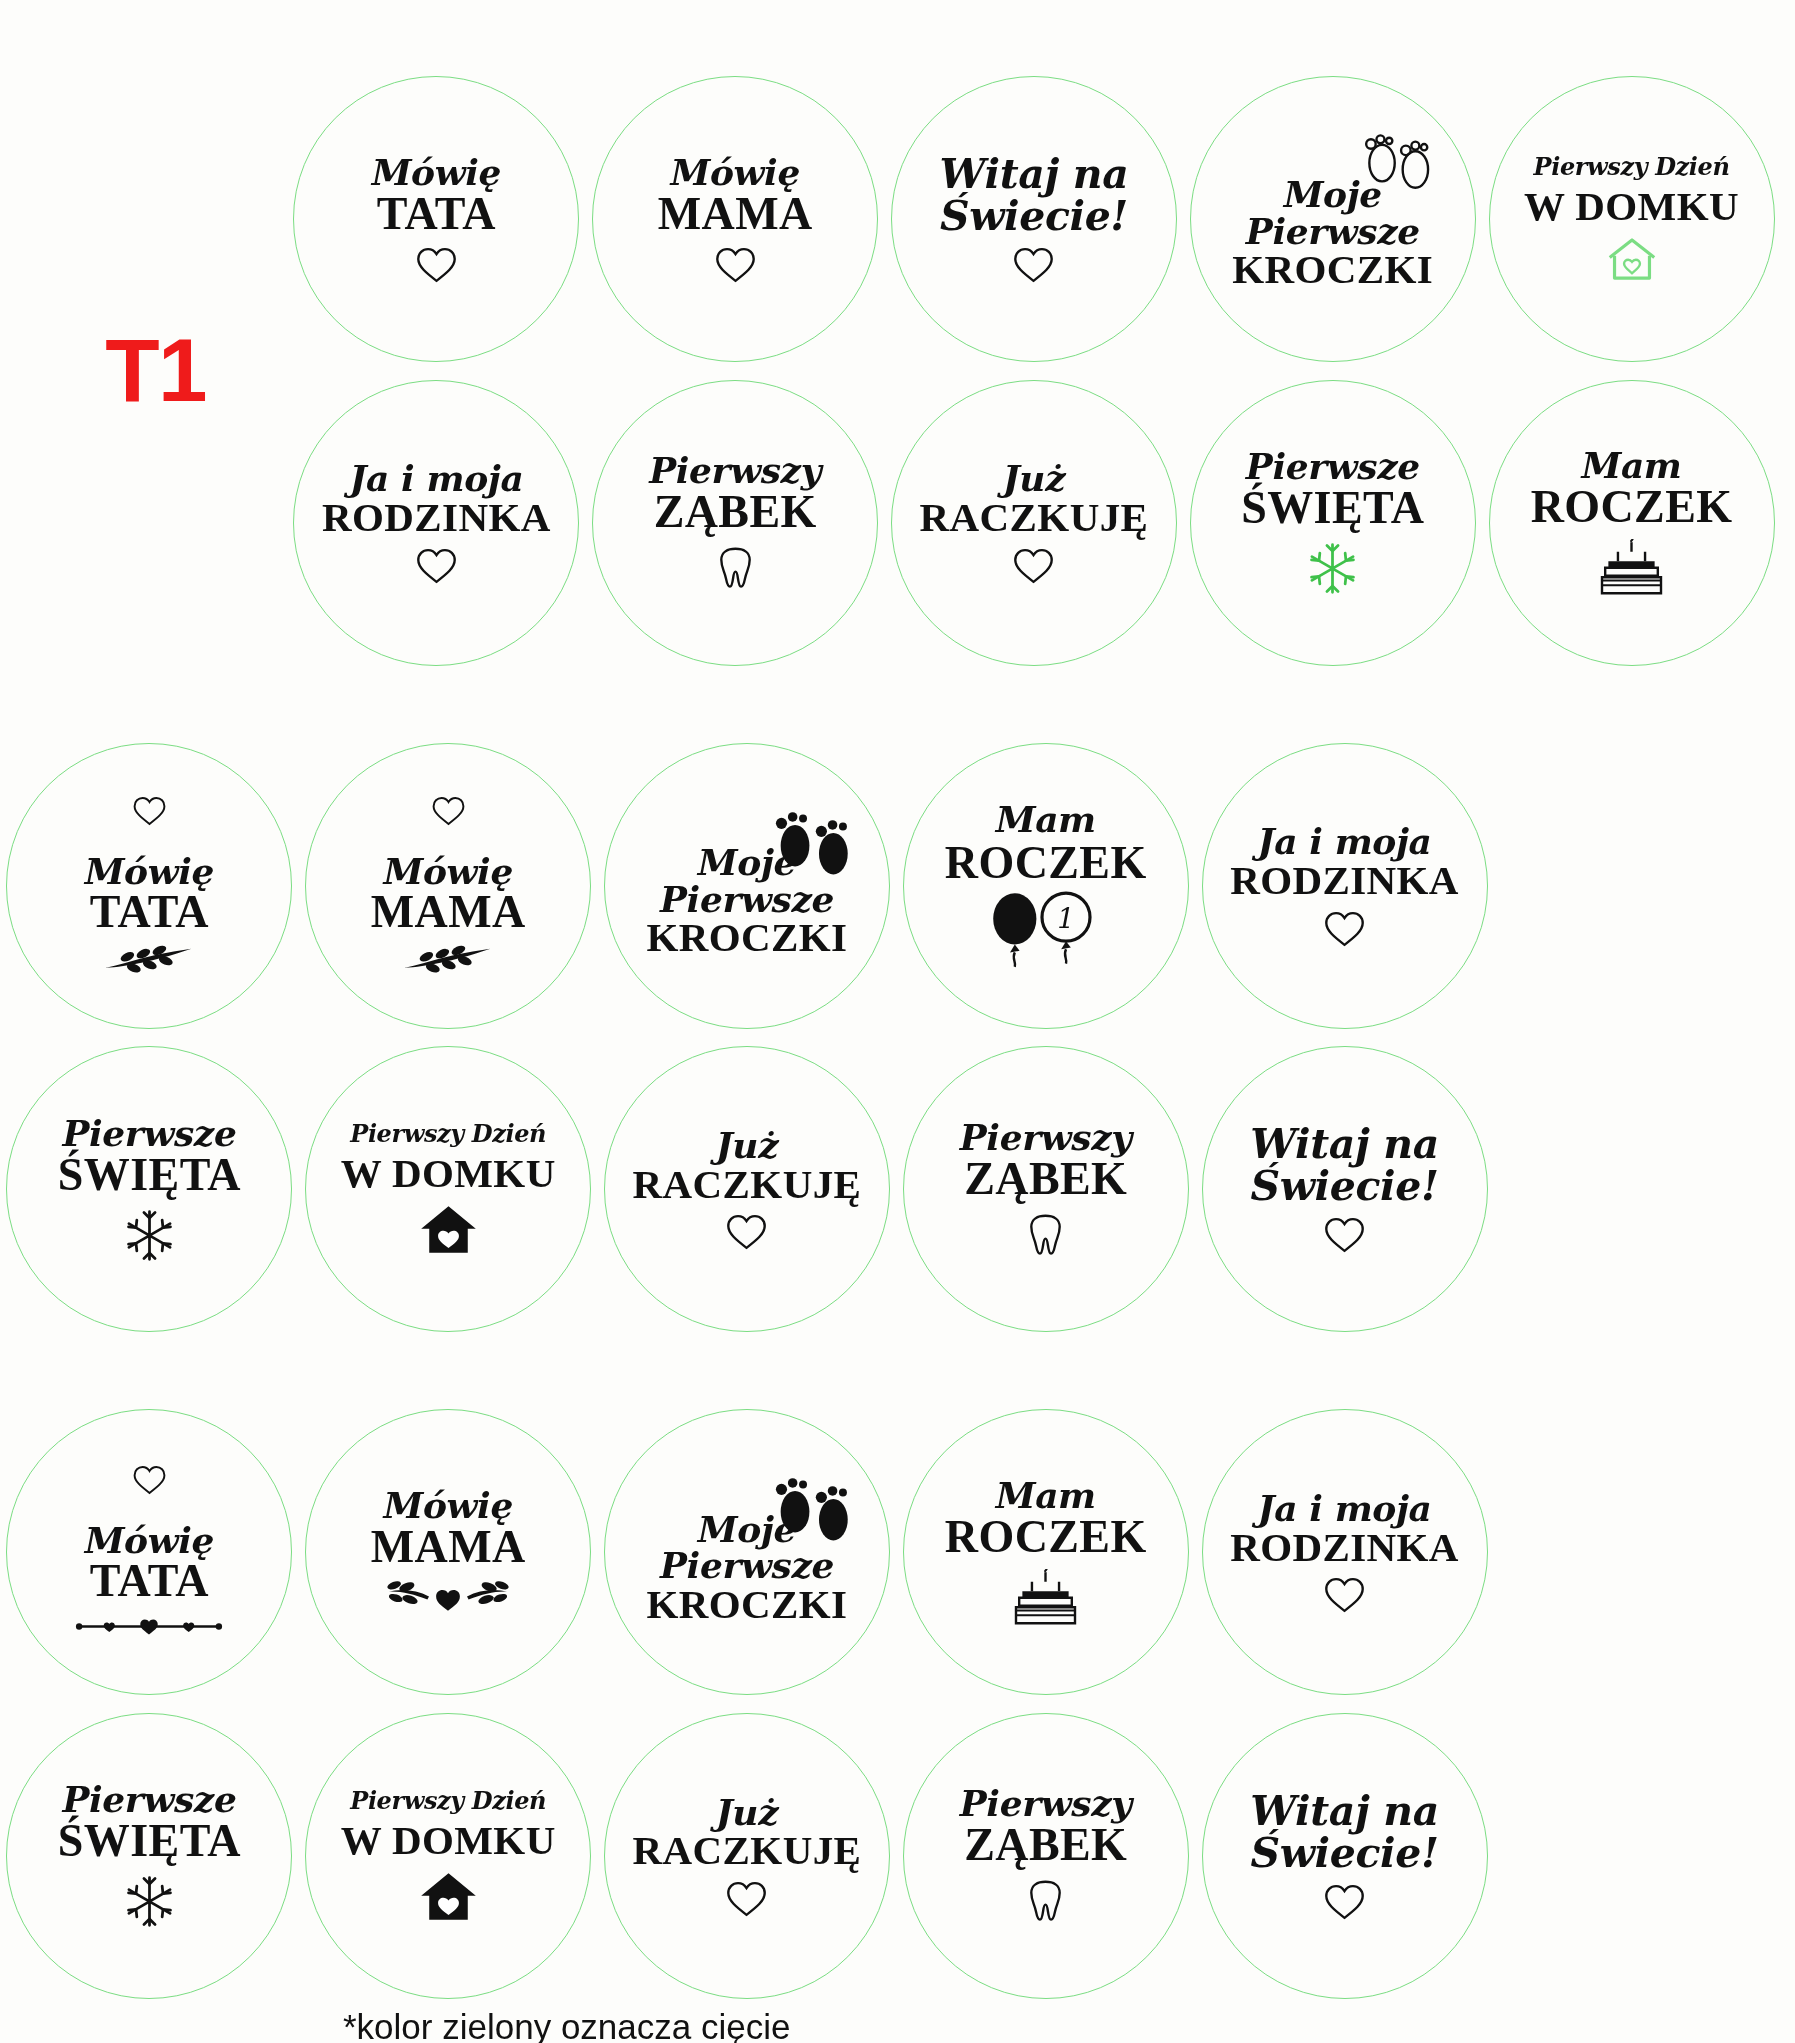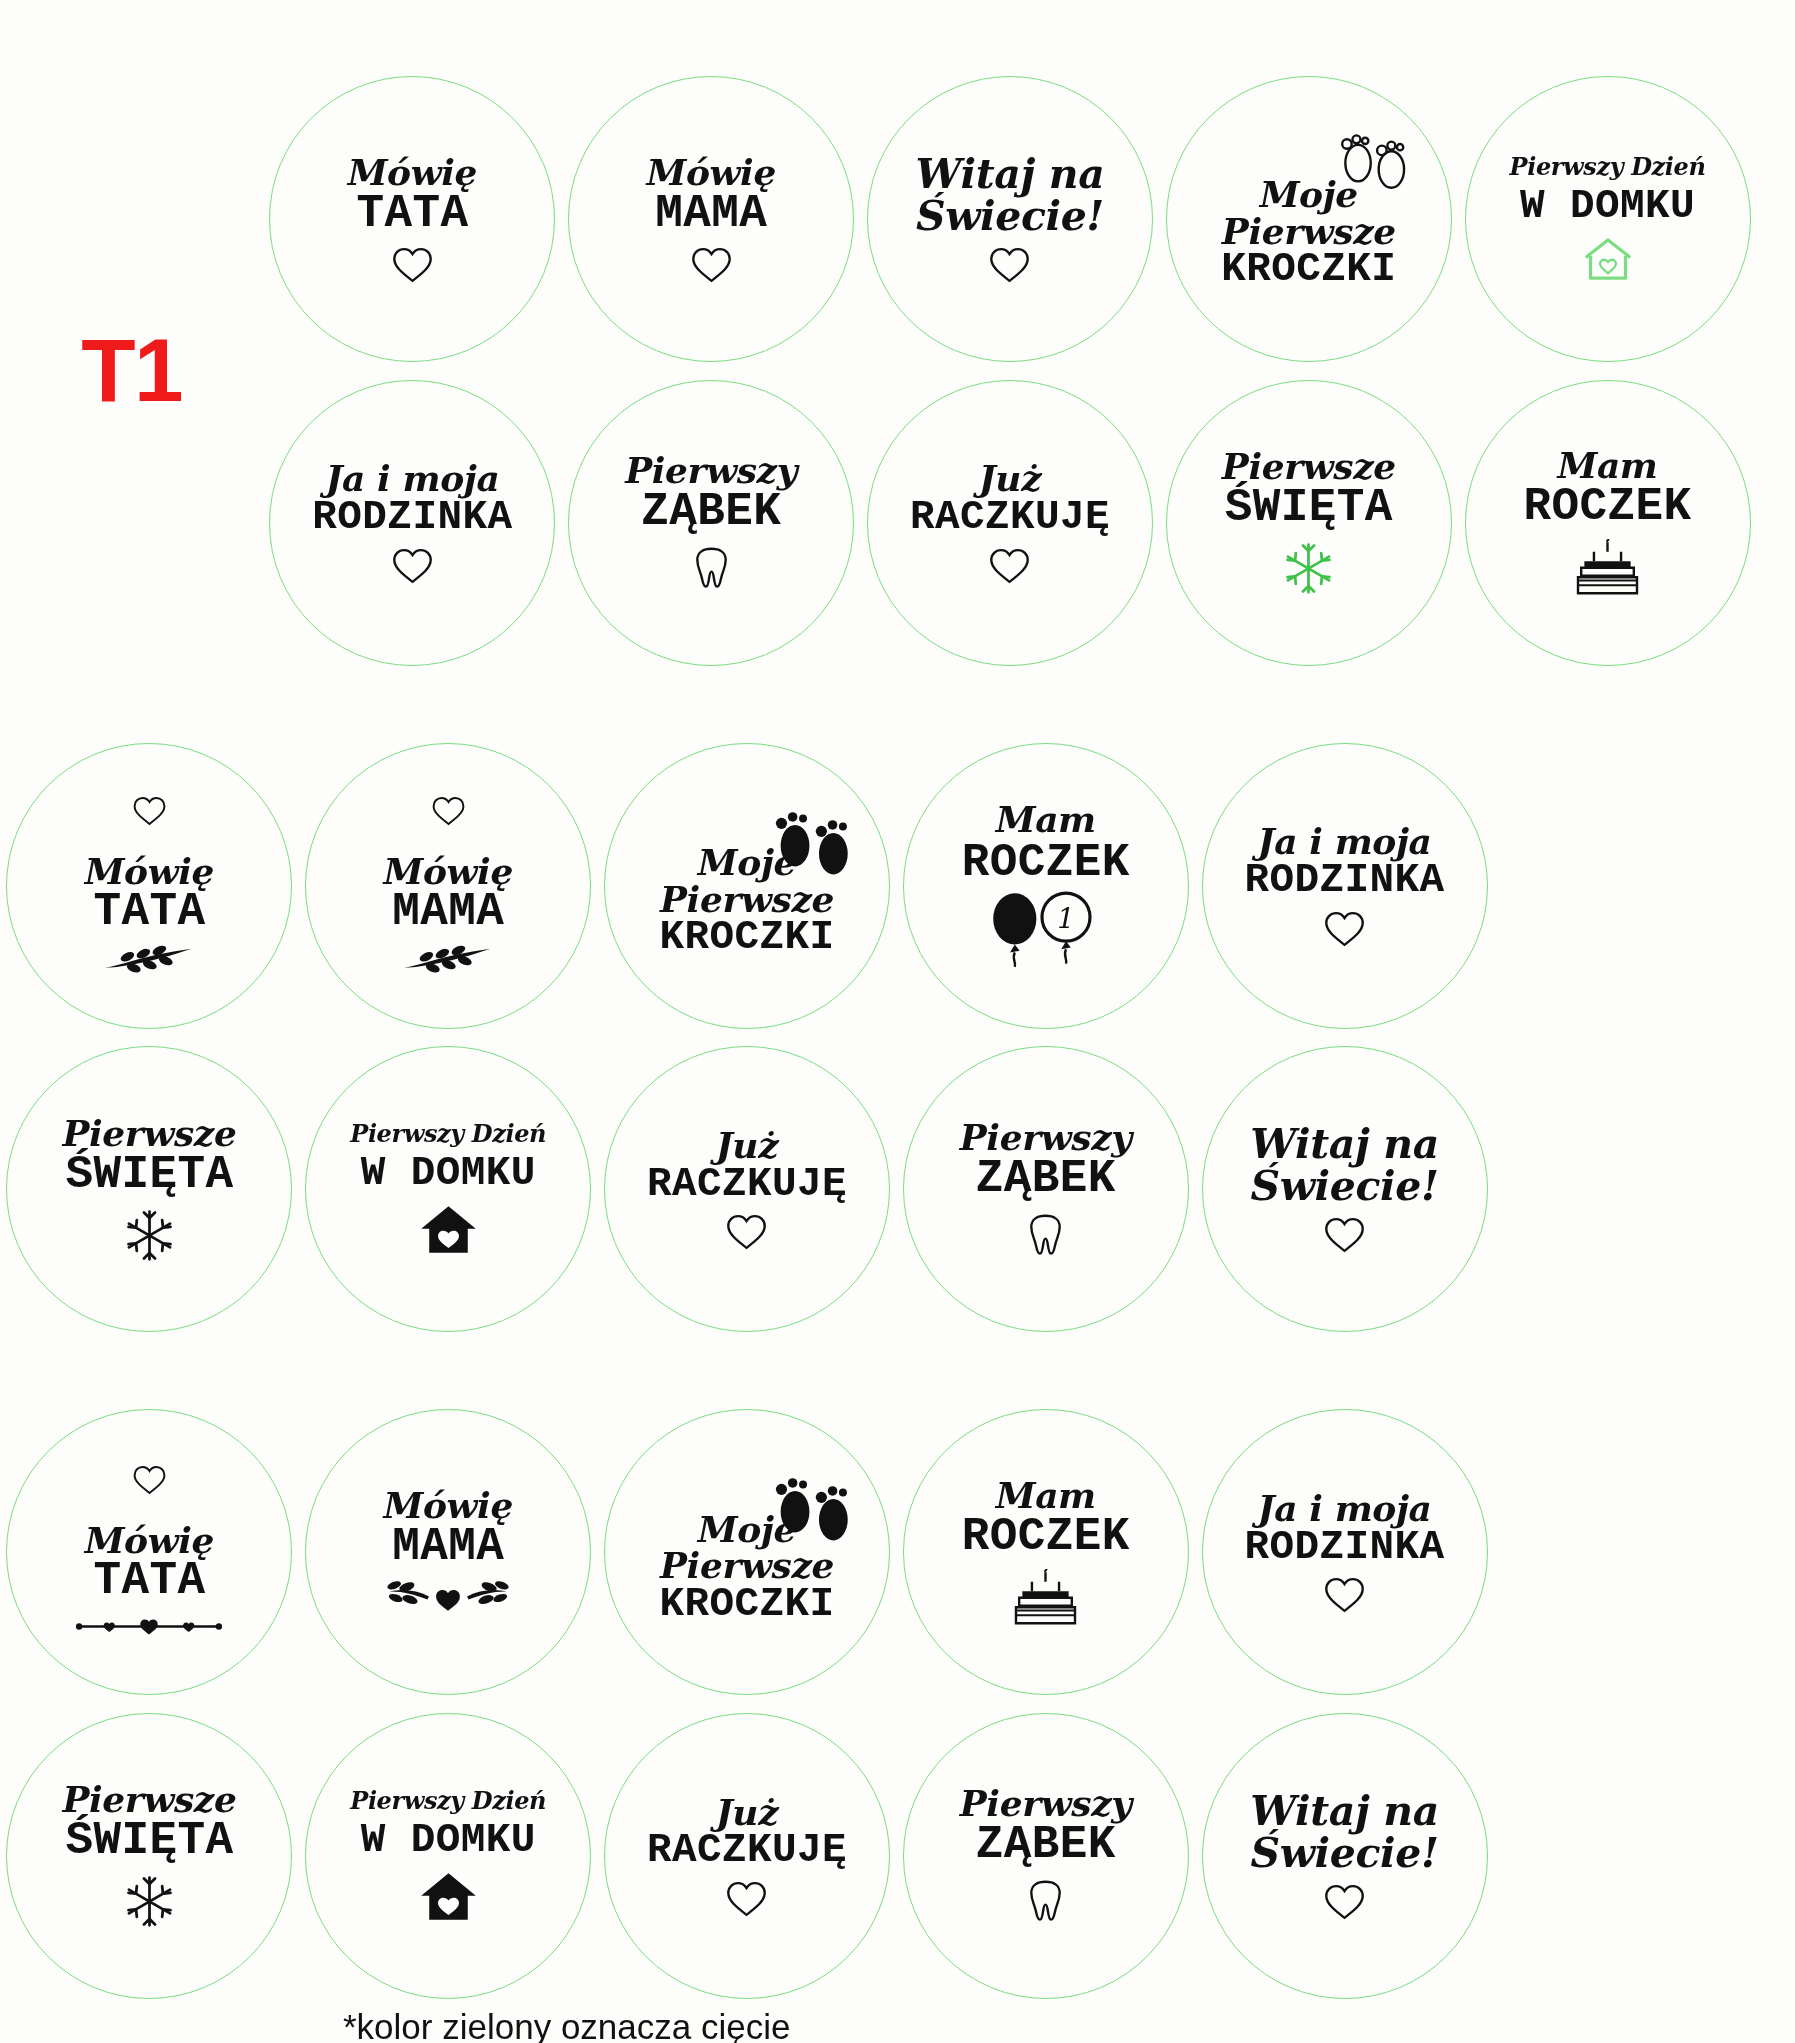--- a/index.html
+++ b/index.html
@@ -27,20 +27,21 @@
   .group-label{
     width:263px;
     flex:0 0 263px;
     text-align:center;
     color:#ef1b1b;
     font-weight:bold;
     font-size:89px;
     line-height:1;
     letter-spacing:-1.6px;
     font-family:"Liberation Sans", sans-serif;
+    margin-left:24px;
   }
   .rows{
     flex:1 1 auto;
   }
   .row{
     display:flex;
     align-items:flex-start;
   }
   .badge{
     width:286px;
@@ -61,21 +62,21 @@
     font-family:"DejaVu Serif", serif;
     font-style:italic;
     font-weight:bold;
     font-size:36px;
     line-height:1.02;
     letter-spacing:-0.4px;
   }
   .script.sm{ font-size:24px;text-align:center; }
   .script.lg{ font-size:41px; }
   .block{
-    font-family:Liberation Mono, monospace;
+    font-family:Liberation Serif, serif;
     font-weight:bold;
     font-size:41px;
     line-height:1.02;
     letter-spacing:0.4px;
     text-align:center;
   }
   .block.lg{ font-size:46px; }
   .gap-s{height:6.4px;}
   .ico{
     display:block;

